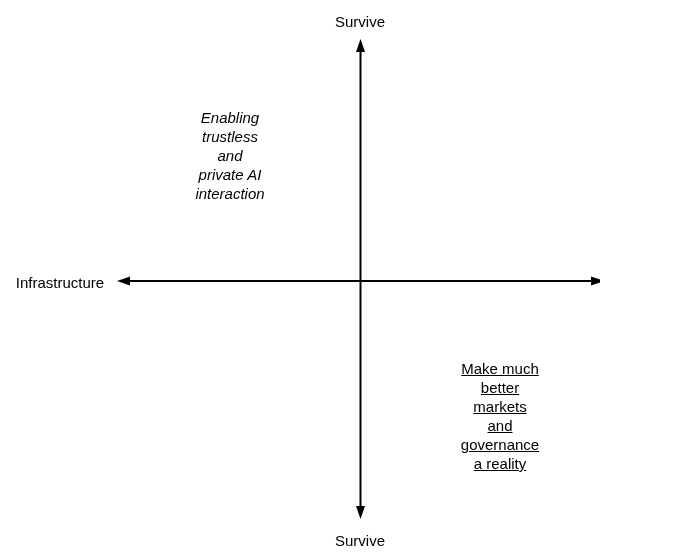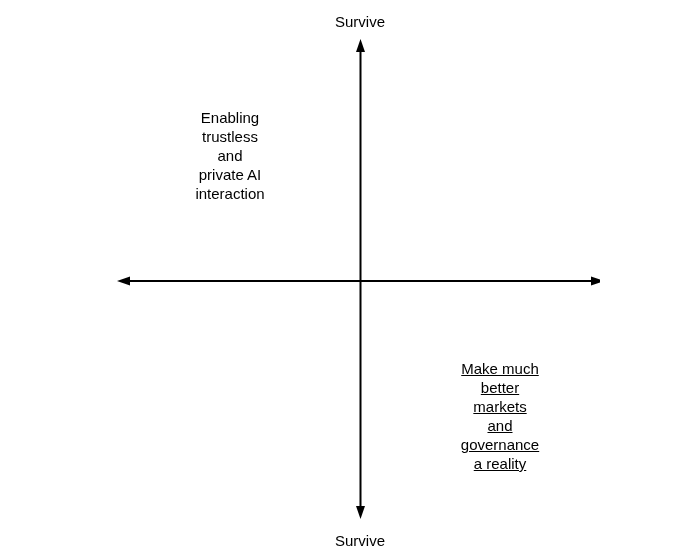--- a/index.html
+++ b/index.html
@@ -27,21 +27,21 @@
     font-size: 15px;
     line-height: 19px;
     text-align: center;
     white-space: pre-line;
     color: #000000;
   }
   .lbl-survive        { left: 360px; top: 21px;  }
   .lbl-thrive         { left: 360px; top: 540px; }
   .lbl-infrastructure { left: 60px;  top: 282px; }
   .lbl-impact         { left: 639px; top: 282px; }
-  .q-top-left         { left: 230px; top: 155px; }
+  .q-top-left         { left: 230px; top: 155px; font-style: italic; }
   .q-top-right        { left: 500px; top: 155px; }
   .q-bottom-left      { left: 230px; top: 415px; }
   .q-bottom-right     { left: 500px; top: 416px; text-decoration: underline; }
 </style>
 </head>
 <body>
 
 <div class="canvas">
 
   <svg class="axes-svg" width="680" height="560" viewBox="0 0 680 560">
@@ -52,20 +52,21 @@
 
     <line x1="128" y1="281" x2="593" y2="281" stroke-width="2" stroke="#000000"></line>
     <polygon points="117,281 130,276.5 130,285.5" fill="#000000"></polygon>
     <polygon points="604,281 591,276.5 591,285.5" fill="#000000"></polygon>
   </svg>
 
   <div class="label lbl-survive">Survive</div>
 
   <div class="label lbl-thrive">Survive</div>
 
+  <div class="label lbl-infrastructure">Infrastructure</div>
 
   <div class="label lbl-impact">Survive</div>
 
   <div class="label q-top-left">Enabling
 trustless
 and
 private AI
 interaction</div>
 
 

